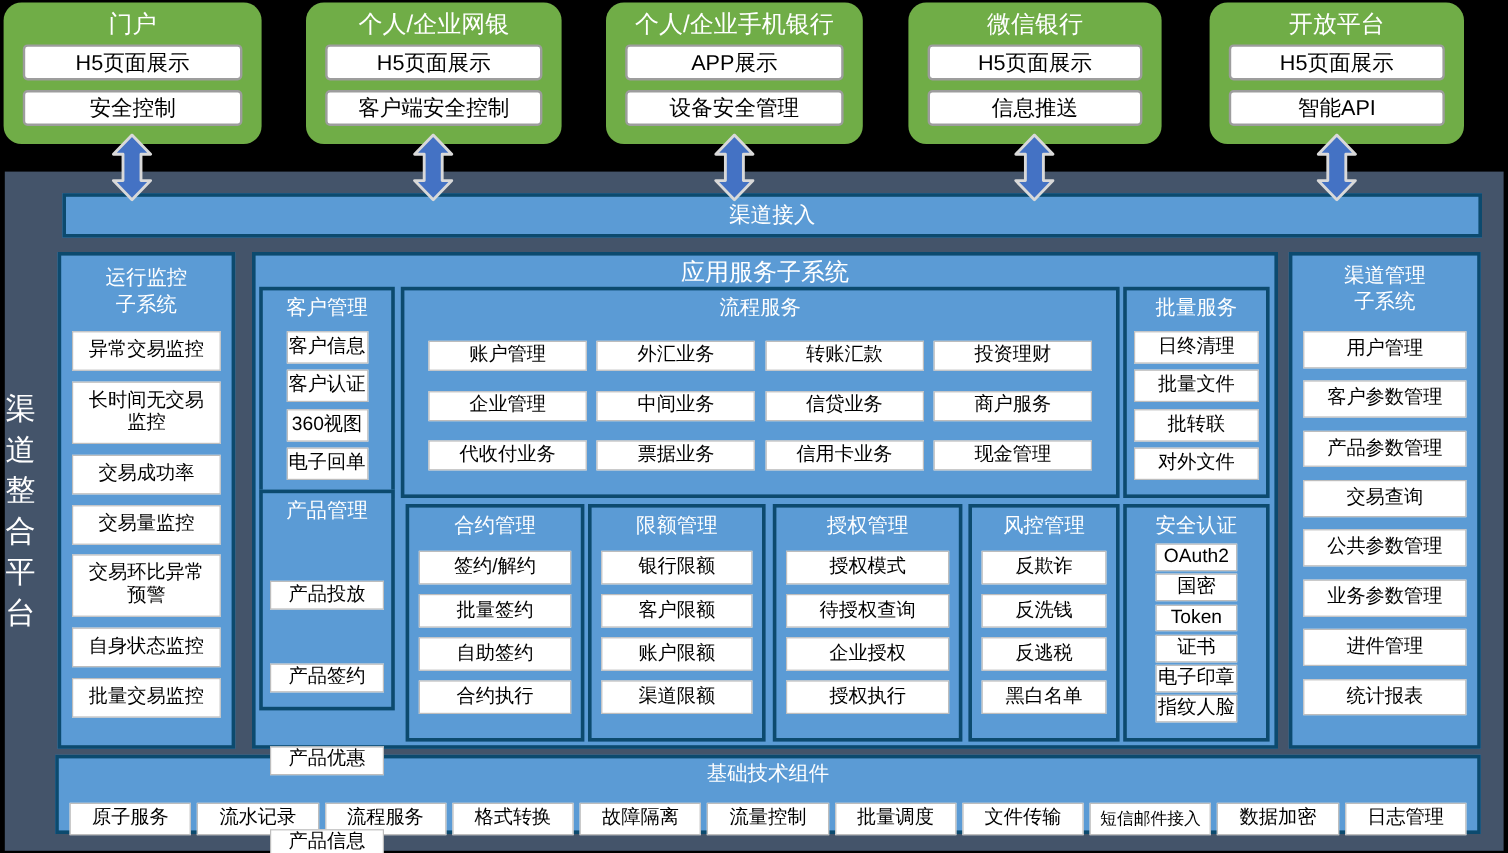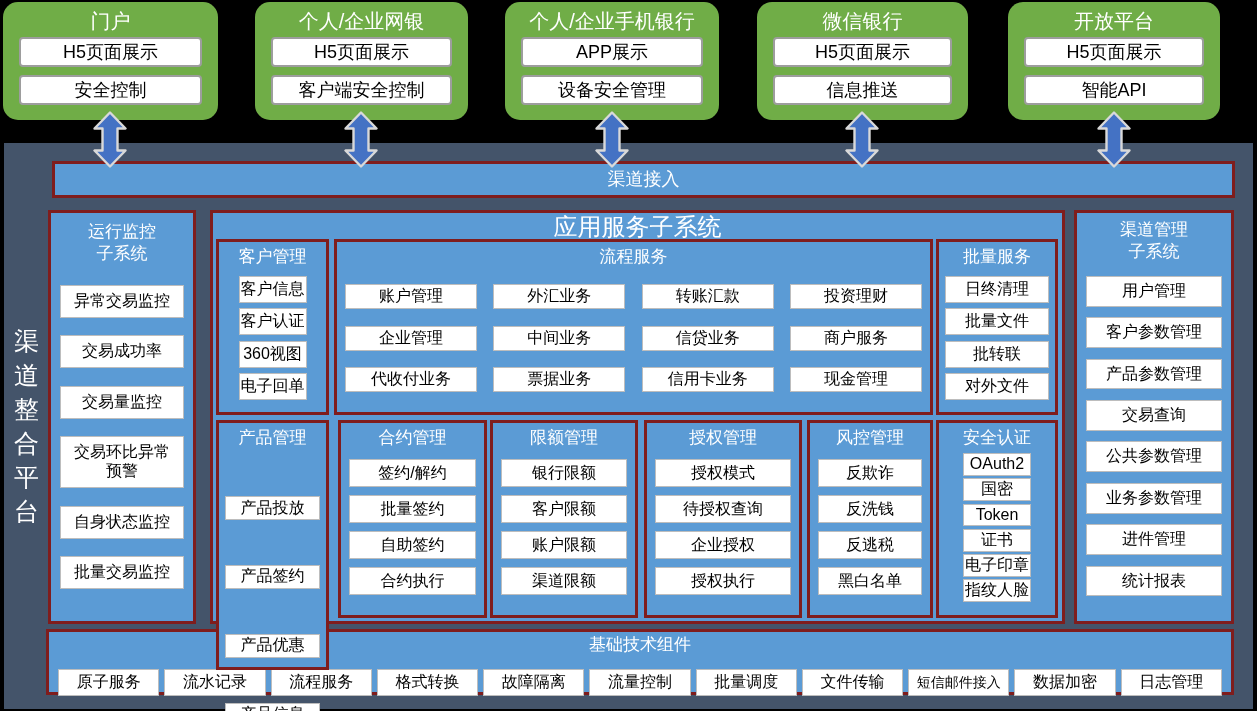--- a/index.html
+++ b/index.html
@@ -15,54 +15,54 @@
                  justify-content:center;font-size:18px;color:var(--text_dark,#000);box-sizing:border-box;}
   .ch1{left:3px;width:215px}.ch2{left:255px;width:213px}.ch3{left:505px;width:214px}
   .ch4{left:757px;width:211px}.ch5{left:1008px;width:212px}
   
   .arrow{position:absolute;top:111px;width:34px;height:57px;z-index:6;}
   .ar1{left:93px}.ar2{left:344px}.ar3{left:595px}.ar4{left:845px}.ar5{left:1097px}
   
   .platform{position:absolute;left:4px;top:143px;width:1249px;height:566px;
             background:var(--platform_dark,#44546A);}
   .vlabel{position:absolute;left:4px;top:143px;width:45px;height:566px;display:flex;
-          align-items:center;justify-content:center;color:var(--text_light,#fff);}
+          align-items:center;color:var(--text_light,#fff);}
   .vlabel-inner{width:26px;font-size:25px;line-height:34px;word-break:break-all;
           text-align:center;}
   
-  .panel{position:absolute;background:var(--panel_blue,#5193CE);border:3px solid #7f1d1d;
+  .panel{position:absolute;background:var(--panel_blue,#5193CE);border:3px solid #0c4a6e;
          box-sizing:border-box;display:flex;flex-direction:column;z-index:1;}
   .pttl{color:var(--text_light,#fff);text-align:center;font-size:17px;line-height:1.3;
         padding-top:4px;white-space:pre-line;}
   .items{display:flex;flex-direction:column;justify-content:space-evenly;flex:1;
          padding:0 8px 4px;}
   .item{background:var(--box_white,#fff);border:1px solid #BDBDBD;display:flex;
         align-items:center;justify-content:center;font-size:16px;color:var(--text_dark,#000);
         text-align:center;white-space:pre-line;line-height:1.18;box-sizing:border-box;
         padding:6px 2px;}
   
   .bar-access{left:52px;top:161px;width:1183px;height:37px;justify-content:center;}
   .bar-access .pttl{font-size:18px;padding:0;}
   
   .p-monitor{left:48px;top:210px;width:148px;height:414px;}
   .p-monitor .pttl{padding-top:8px;}
   .p-monitor .items{padding:2px 9px 14px;}
   
   .p-app{left:210px;top:210px;width:855px;height:414px;}
-  .p-app .pttl{font-size:24px;line-height:26px;padding-top:1px;}
+  .p-app .pttl{font-size:20px;line-height:26px;padding-top:1px;}
   .sub{z-index:2;}
   .p-customer{left:216px;top:239px;width:113px;height:176px;align-items:center;}
   .p-customer .items,.p-batch .items{padding:2px 6px 6px;}
   .p-customer .item,.p-batch .item{padding:3px 1px;}
   .p-process{left:334px;top:239px;width:599px;height:176px;}
   .grid-items{display:grid;grid-template-columns:repeat(4,132px);justify-content:space-between;
-              align-content:space-evenly;flex:1;padding:0 8px 4px;}
+              align-content:space-evenly;flex:1;padding:0 20px 4px;}
   .grid-items .item{height:25px;padding:0 1px;}
   .p-batch{left:936px;top:239px;width:122px;height:176px;}
-  .p-product{left:216px;top:420px;width:113px;height:250px;}
+  .p-product{left:216px;top:408px;width:113px;height:184px;}
   .p-product .items{padding:2px 6px 11px;}
   .p-product .item{padding:1.5px 1px;margin-top:45px;}
   .p-contract{left:338px;top:420px;width:149px;height:198px;}
   .p-limit{left:490px;top:420px;width:148px;height:198px;}
   .p-authz{left:644px;top:420px;width:158px;height:198px;}
   .p-risk{left:807px;top:420px;width:126px;height:198px;}
   .row2 .items{padding:2px 8px 12px;}
   .row2 .item{padding:3.5px 1px;}
   .p-security{left:936px;top:420px;width:122px;height:198px;align-items:center;}
   .p-security .items{padding:2px 6px 11px;}
@@ -143,20 +143,22 @@
 
   <div class="panel bar-access">
     <div class="pttl">渠道接入</div>
   </div>
 
   <div class="panel p-monitor">
     <div class="pttl">运行监控
 子系统</div>
     <div class="items">
         <div class="item">异常交易监控</div>
+        <div class="item">长时间无交易
+监控</div>
         <div class="item">交易成功率</div>
         <div class="item">交易量监控</div>
         <div class="item">交易环比异常
 预警</div>
         <div class="item">自身状态监控</div>
         <div class="item">批量交易监控</div>
       </div>
   </div>
 
   <div class="panel p-app">

